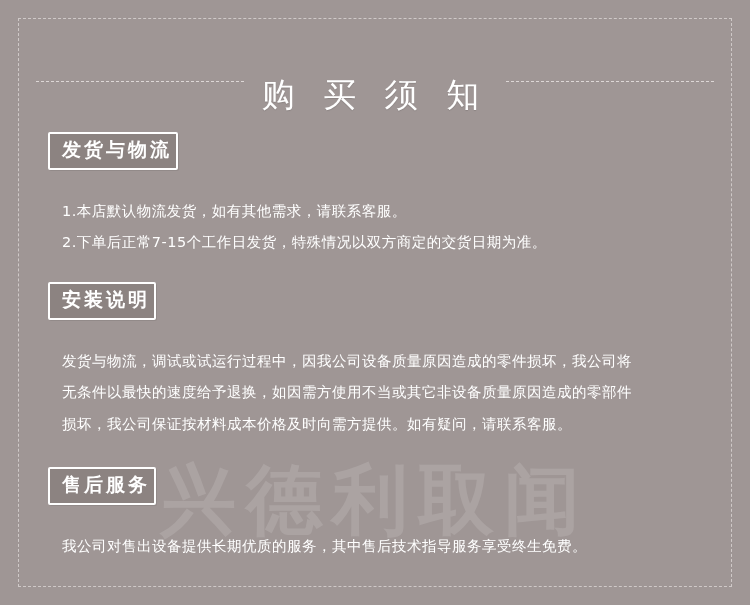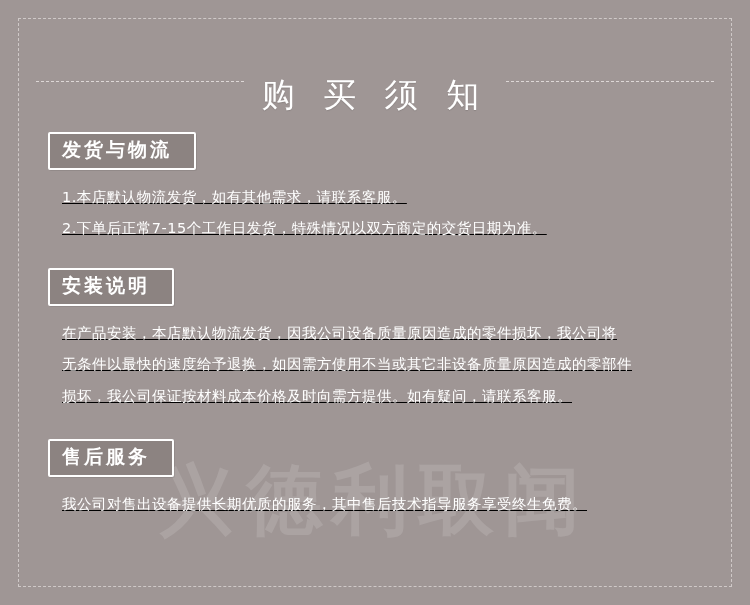--- a/index.html
+++ b/index.html
@@ -75,35 +75,34 @@
     margin-top: 33px;
   }
   .section {
     margin-top: 16px;
   }
   .sec-head {
     display: inline-block;
     background: #8c8381;
     border: 2px solid #ffffff;
     border-radius: 2px;
-    padding: 3px 22px 5px 12px;
+    padding: 3px 4px 5px 12px;
     margin-left: 12px;
     box-shadow: 1px 1px 0 rgba(0,0,0,0.08);
   }
   .sec-head span {
     font-size: 19px;
     color: #ffffff;
     letter-spacing: 3px;
     font-weight: bold;
     font-family: "DejaVu Sans", sans-serif;
   }
   .sec-body {
-    margin-top: 11px;
+    margin-top: 25px;
     padding: 4px 14px 4px 26px;
-    text-decoration: underline;
   }
   .sec-body p {
     margin: 0 0 6px 0;
     font-size: 14.5px;
     line-height: 1.75;
     color: #ffffff;
     letter-spacing: 0.5px;
     font-family: "DejaVu Sans", sans-serif;
   }
   .sec-body p:last-child {
@@ -138,21 +137,21 @@
         <p>2.下单后正常7-15个工作日发货，特殊情况以双方商定的交货日期为准。</p>
       </div>
     </div>
 
 
     <div class="section s3">
       <div class="sec-head">
         <span>安装说明</span>
       </div>
       <div class="sec-body">
-        <p>在产品安装，本店默认物流发货，因我公司设备质量原因造成的零件损坏，我公司将</p>
+        <p>发货与物流，调试或试运行过程中，因我公司设备质量原因造成的零件损坏，我公司将</p>
         <p>无条件以最快的速度给予退换，如因需方使用不当或其它非设备质量原因造成的零部件</p>
         <p>损坏，我公司保证按材料成本价格及时向需方提供。如有疑问，请联系客服。</p>
       </div>
     </div>
 
     <div class="section s4">
       <div class="sec-head">
         <span>售后服务</span>
       </div>
       <div class="sec-body">

